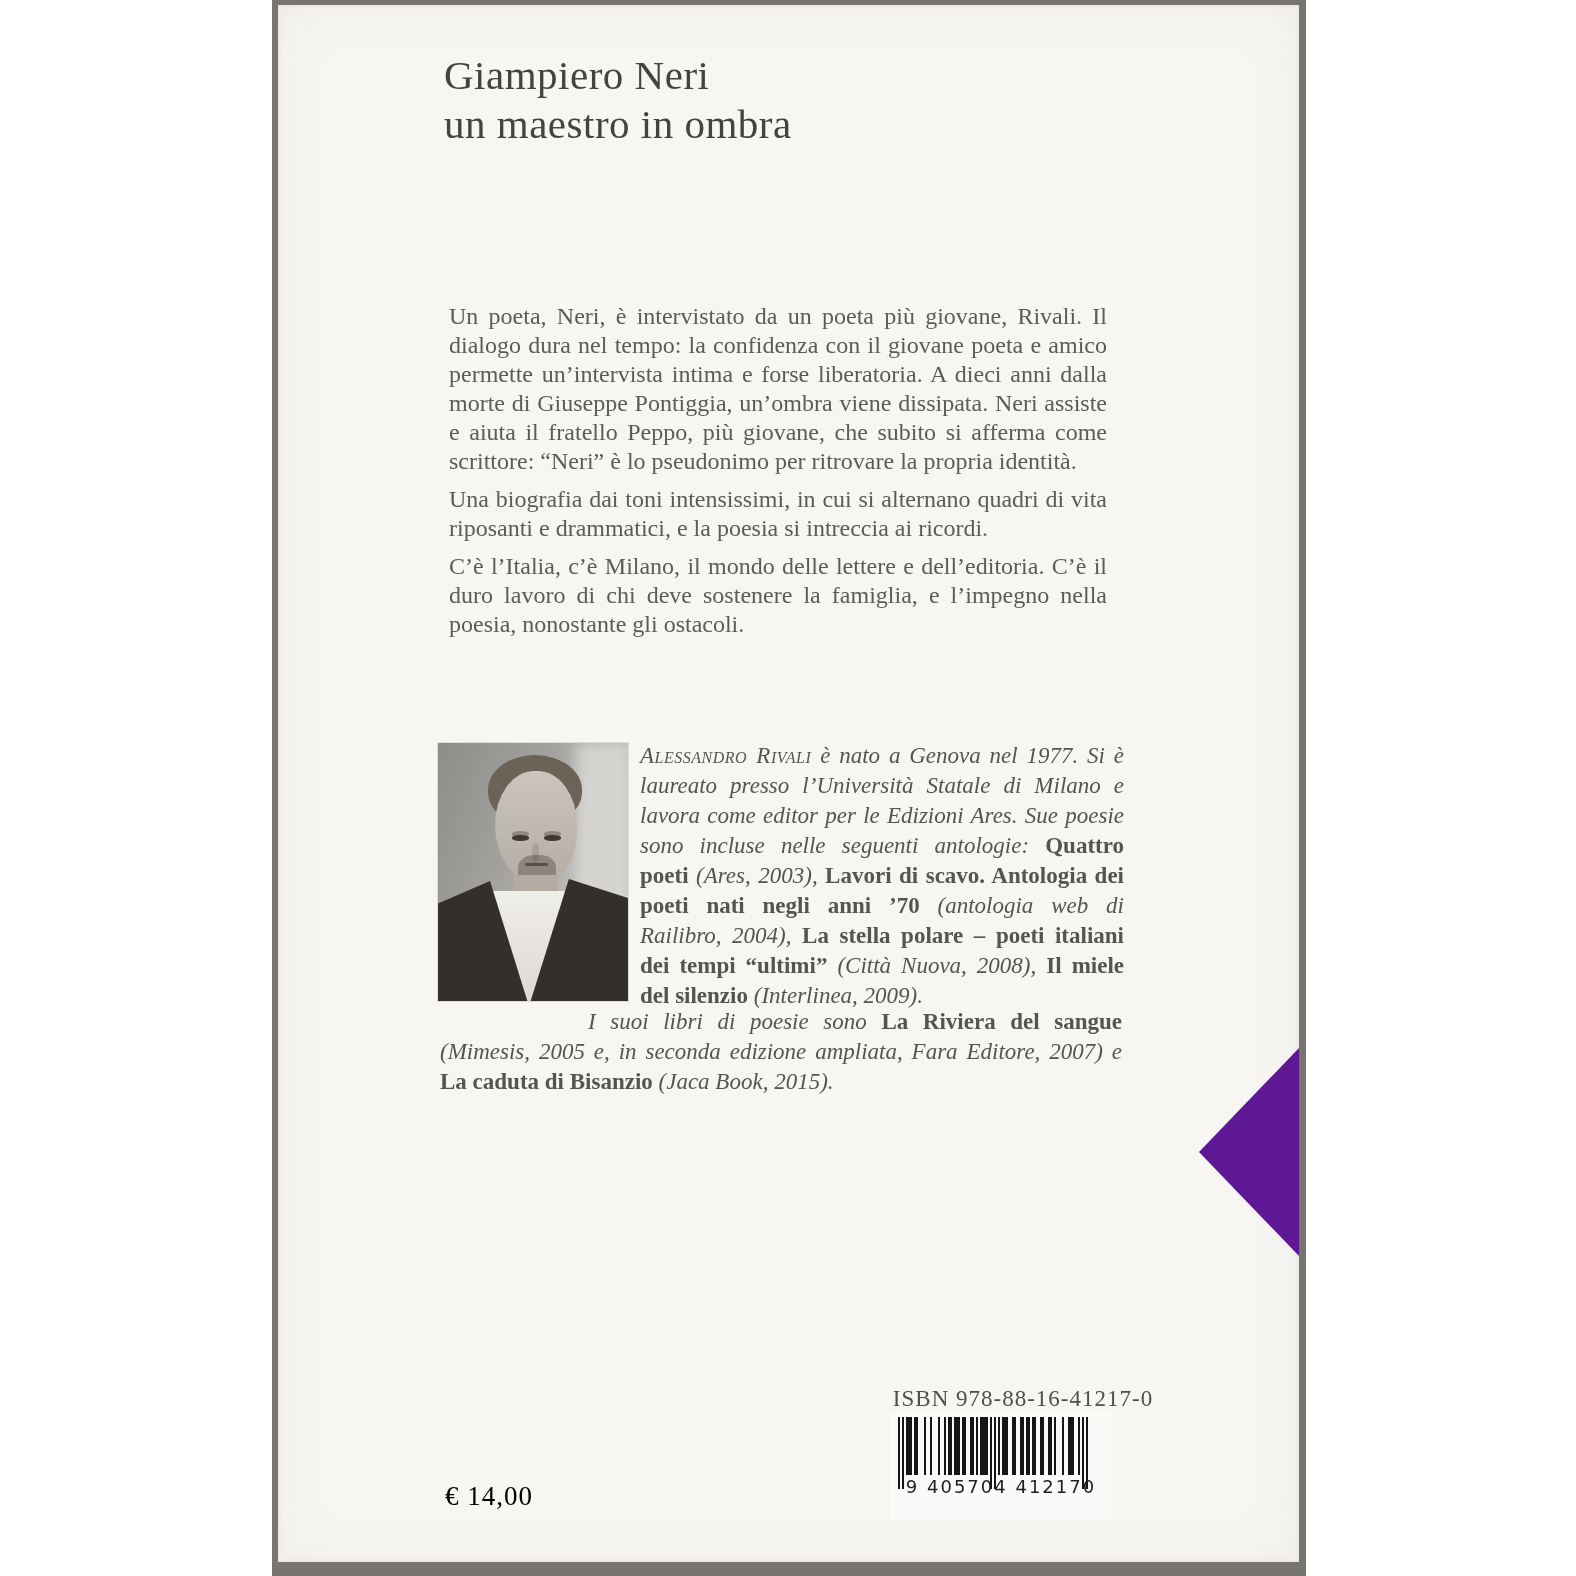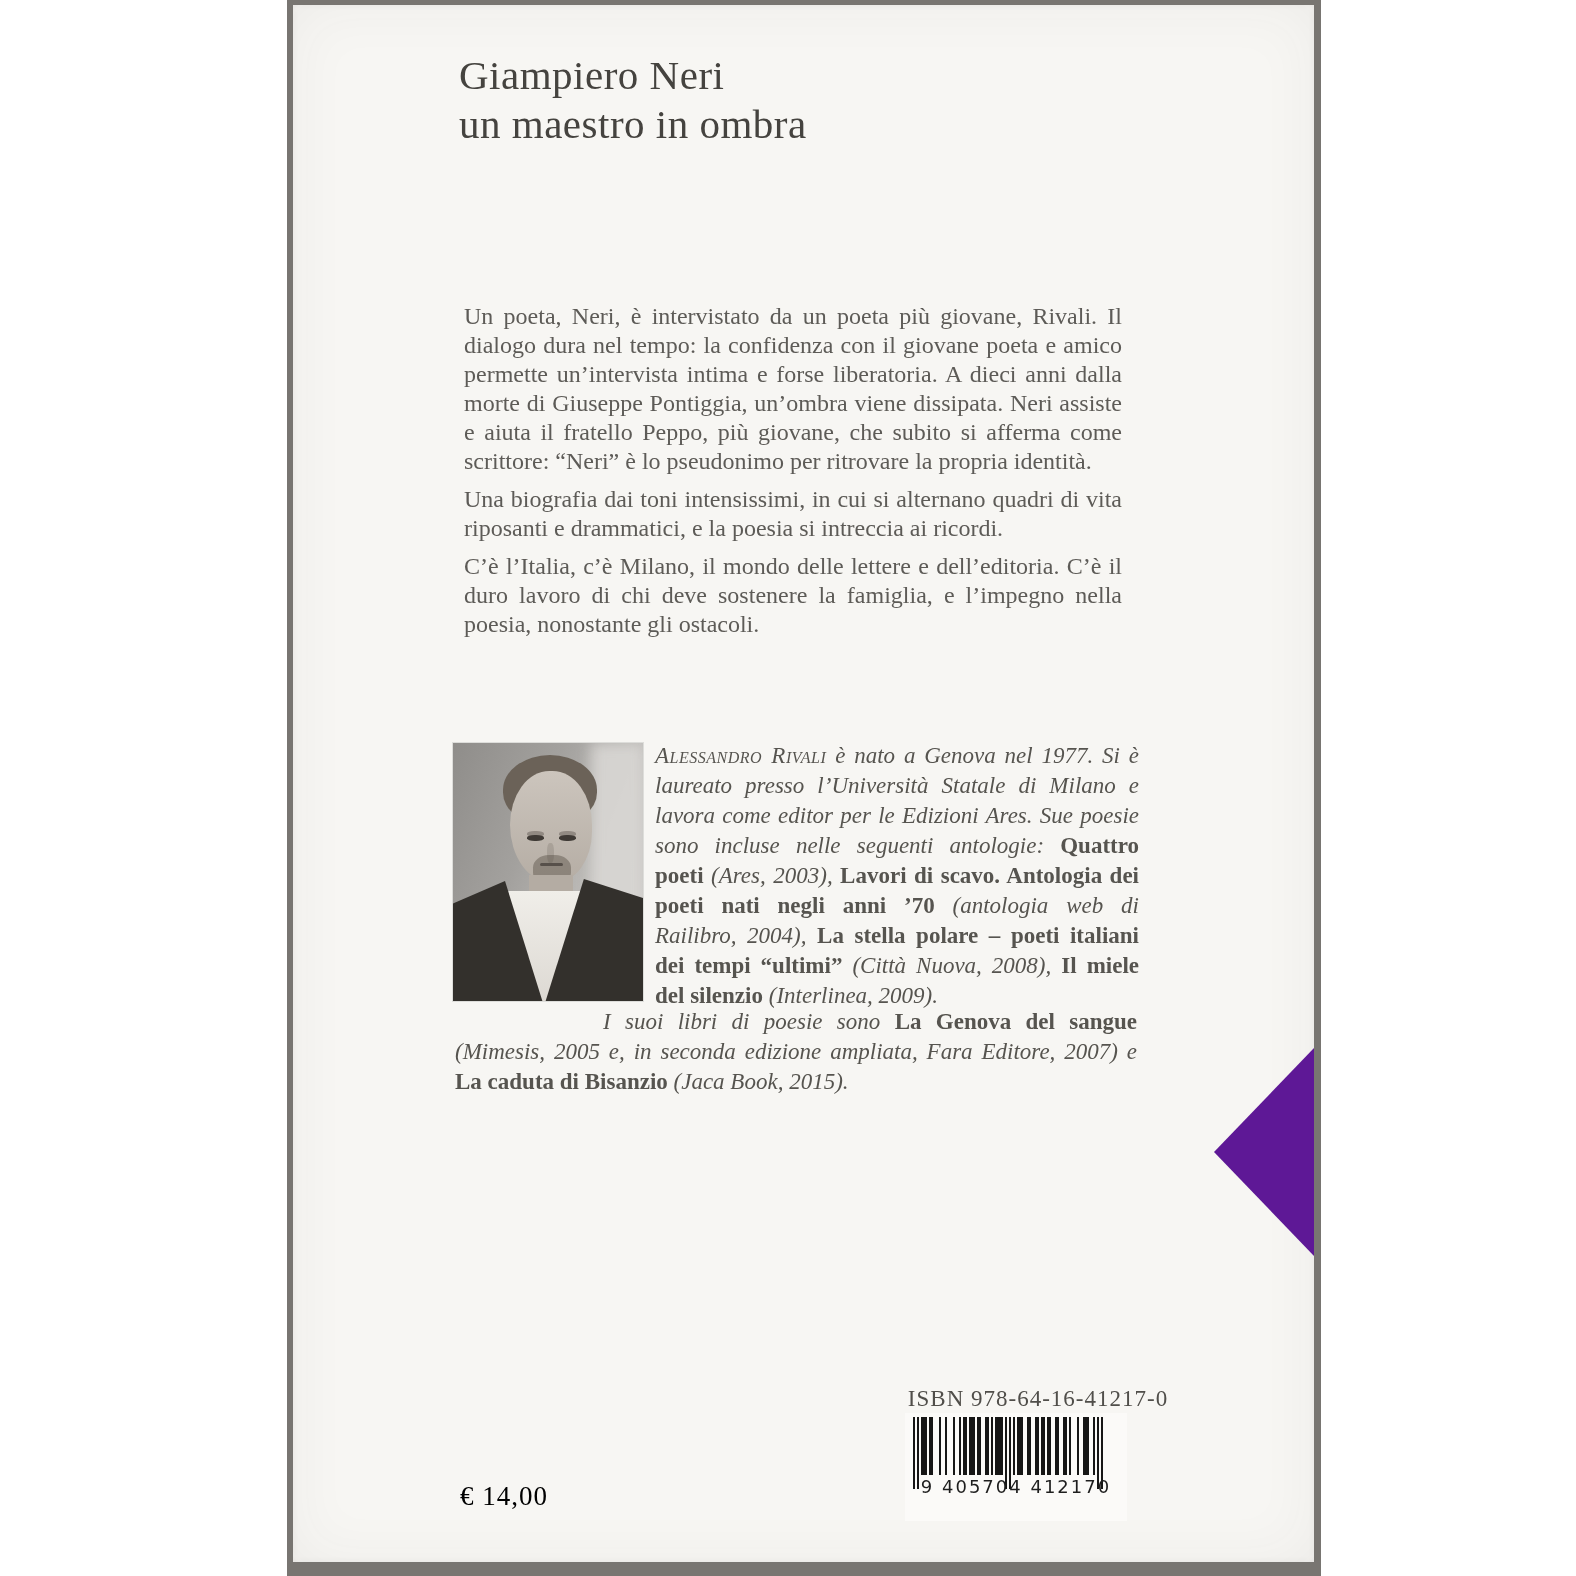--- a/index.html
+++ b/index.html
@@ -1,18 +1,18 @@
 <!DOCTYPE html>
 <html style="--accent: #5e1896; --frame: #787571; --paper: #f7f6f3;"><head>
 <meta charset="utf-8">
 <style>
   html,body{margin:0;padding:0;background:#ffffff;}
   .canvas{position:relative;width:1576px;height:1576px;background:#ffffff;overflow:hidden;
           font-family:"Liberation Serif","DejaVu Serif",serif;}
-  .book{position:absolute;left:287px;top:0;width:1034px;height:1576px;
+  .book{position:absolute;left:272px;top:0;width:1034px;height:1576px;
         background:var(--frame,#787571);}
   .page{position:absolute;left:6px;top:5px;width:1021px;height:1557px;
         background:var(--paper,#f7f6f3);
         box-shadow:inset 0 0 60px rgba(60,55,50,0.05), inset 0 0 6px rgba(60,55,50,0.06);}
 
   .title{position:absolute;left:166px;top:46px;font-size:41px;line-height:49px;
          color:#45433f;letter-spacing:0.5px;}
 
   .desc{position:absolute;left:162px;top:288px;width:676px;font-size:24px;line-height:29px;
         text-align:justify;color:#5d5b57;}
@@ -95,25 +95,25 @@
         <div class="ph-nose"></div>
         <div class="ph-goatee"></div>
         <div class="ph-mouth"></div>
         <div class="ph-neck"></div>
         <div class="ph-shirt"></div>
         <div class="ph-jkt-l"></div>
         <div class="ph-jkt-r"></div>
       </div>
 
       <div class="bioA"><span class="seg-sc">Alessandro Rivali</span><span class="seg-i"> è nato a Genova nel 1977. Si è laureato presso l’Università Statale di Milano e lavora come editor per le Edizioni Ares. Sue poesie sono incluse nelle seguenti antologie: </span><span class="seg-r">Quattro poeti </span><span class="seg-i">(Ares, 2003),</span><span class="seg-r"> Lavori di scavo. Antologia dei poeti nati negli anni ’70 </span><span class="seg-i">(antologia web di Railibro, 2004),</span><span class="seg-r"> La stella polare – poeti italiani dei tempi “ultimi” </span><span class="seg-i">(Città Nuova, 2008),</span><span class="seg-r"> Il miele del silenzio </span><span class="seg-i">(Interlinea, 2009).</span></div>
-      <div class="bioB"><span class="seg-i">I suoi libri di poesie sono </span><span class="seg-r">La Genova del sangue </span><span class="seg-i">(Mimesis, 2005 e, in seconda edizione ampliata, Fara Editore, 2007) e </span><span class="seg-r">La caduta di Bisanzio </span><span class="seg-i">(Jaca Book, 2015).</span></div>
+      <div class="bioB"><span class="seg-i">I suoi libri di poesie sono </span><span class="seg-r">La Riviera del sangue </span><span class="seg-i">(Mimesis, 2005 e, in seconda edizione ampliata, Fara Editore, 2007) e </span><span class="seg-r">La caduta di Bisanzio </span><span class="seg-i">(Jaca Book, 2015).</span></div>
 
       <div class="accent-triangle"></div>
 
-      <div class="isbn">ISBN 978-64-16-41217-0</div>
+      <div class="isbn">ISBN 978-88-16-41217-0</div>
 
       <div class="barcode">
         <div class="bars"><span style="height: 72px; background: rgb(22, 22, 22);"></span><span style="height: 72px; background: transparent;"></span><span style="height: 72px; background: rgb(22, 22, 22);"></span><span style="height: 58px; background: transparent;"></span><span style="height: 58px; background: rgb(22, 22, 22);"></span><span style="height: 58px; background: rgb(22, 22, 22);"></span><span style="height: 58px; background: rgb(22, 22, 22);"></span><span style="height: 58px; background: transparent;"></span><span style="height: 58px; background: rgb(22, 22, 22);"></span><span style="height: 58px; background: rgb(22, 22, 22);"></span><span style="height: 58px; background: transparent;"></span><span style="height: 58px; background: transparent;"></span><span style="height: 58px; background: transparent;"></span><span style="height: 58px; background: rgb(22, 22, 22);"></span><span style="height: 58px; background: transparent;"></span><span style="height: 58px; background: transparent;"></span><span style="height: 58px; background: rgb(22, 22, 22);"></span><span style="height: 58px; background: transparent;"></span><span style="height: 58px; background: transparent;"></span><span style="height: 58px; background: transparent;"></span><span style="height: 58px; background: rgb(22, 22, 22);"></span><span style="height: 58px; background: transparent;"></span><span style="height: 58px; background: transparent;"></span><span style="height: 58px; background: rgb(22, 22, 22);"></span><span style="height: 58px; background: transparent;"></span><span style="height: 58px; background: rgb(22, 22, 22);"></span><span style="height: 58px; background: rgb(22, 22, 22);"></span><span style="height: 58px; background: transparent;"></span><span style="height: 58px; background: rgb(22, 22, 22);"></span><span style="height: 58px; background: rgb(22, 22, 22);"></span><span style="height: 58px; background: rgb(22, 22, 22);"></span><span style="height: 58px; background: transparent;"></span><span style="height: 58px; background: rgb(22, 22, 22);"></span><span style="height: 58px; background: rgb(22, 22, 22);"></span><span style="height: 58px; background: transparent;"></span><span style="height: 58px; background: transparent;"></span><span style="height: 58px; background: rgb(22, 22, 22);"></span><span style="height: 58px; background: rgb(22, 22, 22);"></span><span style="height: 58px; background: transparent;"></span><span style="height: 58px; background: rgb(22, 22, 22);"></span><span style="height: 58px; background: transparent;"></span><span style="height: 58px; background: rgb(22, 22, 22);"></span><span style="height: 58px; background: rgb(22, 22, 22);"></span><span style="height: 58px; background: rgb(22, 22, 22);"></span><span style="height: 58px; background: rgb(22, 22, 22);"></span><span style="height: 72px; background: transparent;"></span><span style="height: 72px; background: rgb(22, 22, 22);"></span><span style="height: 72px; background: transparent;"></span><span style="height: 72px; background: rgb(22, 22, 22);"></span><span style="height: 72px; background: transparent;"></span><span style="height: 58px; background: rgb(22, 22, 22);"></span><span style="height: 58px; background: transparent;"></span><span style="height: 58px; background: rgb(22, 22, 22);"></span><span style="height: 58px; background: rgb(22, 22, 22);"></span><span style="height: 58px; background: rgb(22, 22, 22);"></span><span style="height: 58px; background: transparent;"></span><span style="height: 58px; background: transparent;"></span><span style="height: 58px; background: rgb(22, 22, 22);"></span><span style="height: 58px; background: rgb(22, 22, 22);"></span><span style="height: 58px; background: transparent;"></span><span style="height: 58px; background: transparent;"></span><span style="height: 58px; background: rgb(22, 22, 22);"></span><span style="height: 58px; background: rgb(22, 22, 22);"></span><span style="height: 58px; background: transparent;"></span><span style="height: 58px; background: rgb(22, 22, 22);"></span><span style="height: 58px; background: rgb(22, 22, 22);"></span><span style="height: 58px; background: transparent;"></span><span style="height: 58px; background: rgb(22, 22, 22);"></span><span style="height: 58px; background: rgb(22, 22, 22);"></span><span style="height: 58px; background: transparent;"></span><span style="height: 58px; background: transparent;"></span><span style="height: 58px; background: rgb(22, 22, 22);"></span><span style="height: 58px; background: rgb(22, 22, 22);"></span><span style="height: 58px; background: transparent;"></span><span style="height: 58px; background: transparent;"></span><span style="height: 58px; background: rgb(22, 22, 22);"></span><span style="height: 58px; background: rgb(22, 22, 22);"></span><span style="height: 58px; background: transparent;"></span><span style="height: 58px; background: rgb(22, 22, 22);"></span><span style="height: 58px; background: transparent;"></span><span style="height: 58px; background: transparent;"></span><span style="height: 58px; background: transparent;"></span><span style="height: 58px; background: rgb(22, 22, 22);"></span><span style="height: 58px; background: transparent;"></span><span style="height: 58px; background: transparent;"></span><span style="height: 58px; background: rgb(22, 22, 22);"></span><span style="height: 58px; background: rgb(22, 22, 22);"></span><span style="height: 58px; background: rgb(22, 22, 22);"></span><span style="height: 58px; background: transparent;"></span><span style="height: 58px; background: transparent;"></span><span style="height: 58px; background: rgb(22, 22, 22);"></span><span style="height: 58px; background: transparent;"></span><span style="height: 72px; background: rgb(22, 22, 22);"></span><span style="height: 72px; background: transparent;"></span><span style="height: 72px; background: rgb(22, 22, 22);"></span></div>
         <div class="bdigits">9 405704 412170</div>
       </div>
 
       <div class="price">€ 14,00</div>
 
     </div>
   </div>

